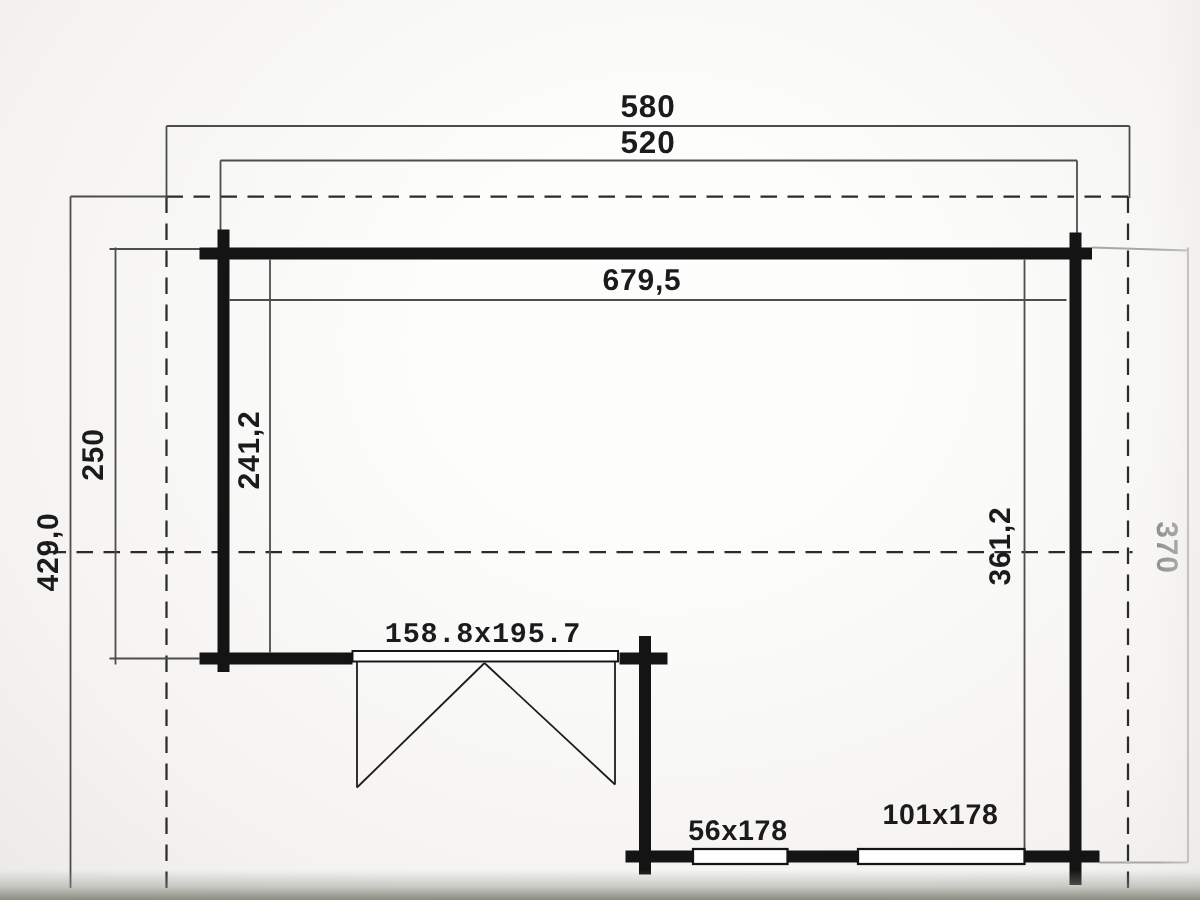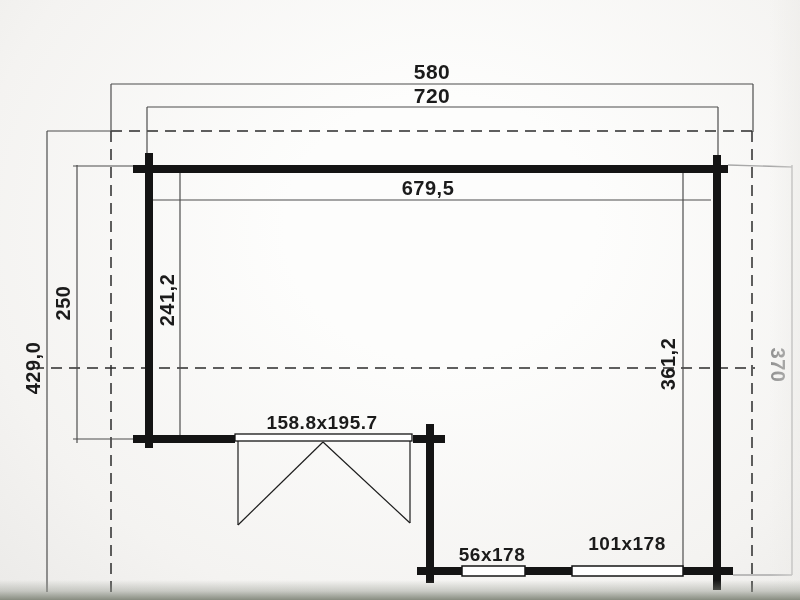--- a/index.html
+++ b/index.html
@@ -86,28 +86,28 @@
     <rect x="235" y="434" width="177" height="7" fill="#ffffff" stroke="#141414" stroke-width="1.3"></rect>
     <g stroke="#1c1c1c" stroke-width="1.2" fill="none">
       <line x1="238" y1="441" x2="238" y2="525"></line>
       <line x1="238" y1="525" x2="323" y2="442"></line>
       <line x1="410" y1="441" x2="410" y2="523"></line>
       <line x1="410" y1="523" x2="323" y2="442"></line>
     </g>
   </svg>
 
   <div class="lbl big" style="left:432px;top:72px;">580</div>
-  <div class="lbl big" style="left:432px;top:96px;">720</div>
+  <div class="lbl big" style="left:432px;top:96px;">520</div>
   <div class="lbl med" style="left:428px;top:188px;">679,5</div>
 
   <div class="lbl med rot-ccw" style="left:33px;top:368px;">429,0</div>
   <div class="lbl med rot-ccw" style="left:63px;top:303px;">250</div>
   <div class="lbl med rot-ccw" style="left:167px;top:300px;">241,2</div>
   <div class="lbl med rot-ccw" style="left:668px;top:364px;">361,2</div>
   <div class="lbl med rot-cw faded" style="left:777px;top:365px;">370</div>
 
-  <div class="lbl small" style="left:322px;top:423px;">158.8x195.7</div>
+  <div class="lbl small" style="left:322px;top:423px;font-family:Liberation Mono, monospace;">158.8x195.7</div>
   <div class="lbl small" style="left:492px;top:555px;text-align:right;">56x178</div>
   <div class="lbl small" style="left:627px;top:544px;">101x178</div>
 
   <div class="right-fade"></div>
   <div class="bottom-band"></div>
 </div>
 
 </body></html>

